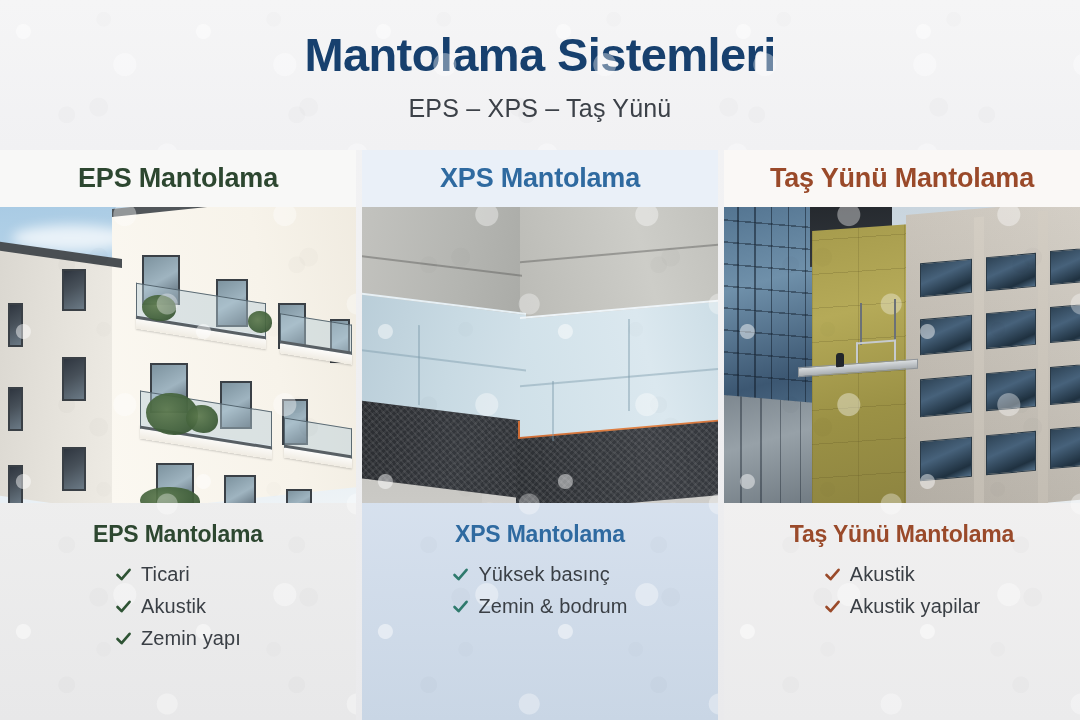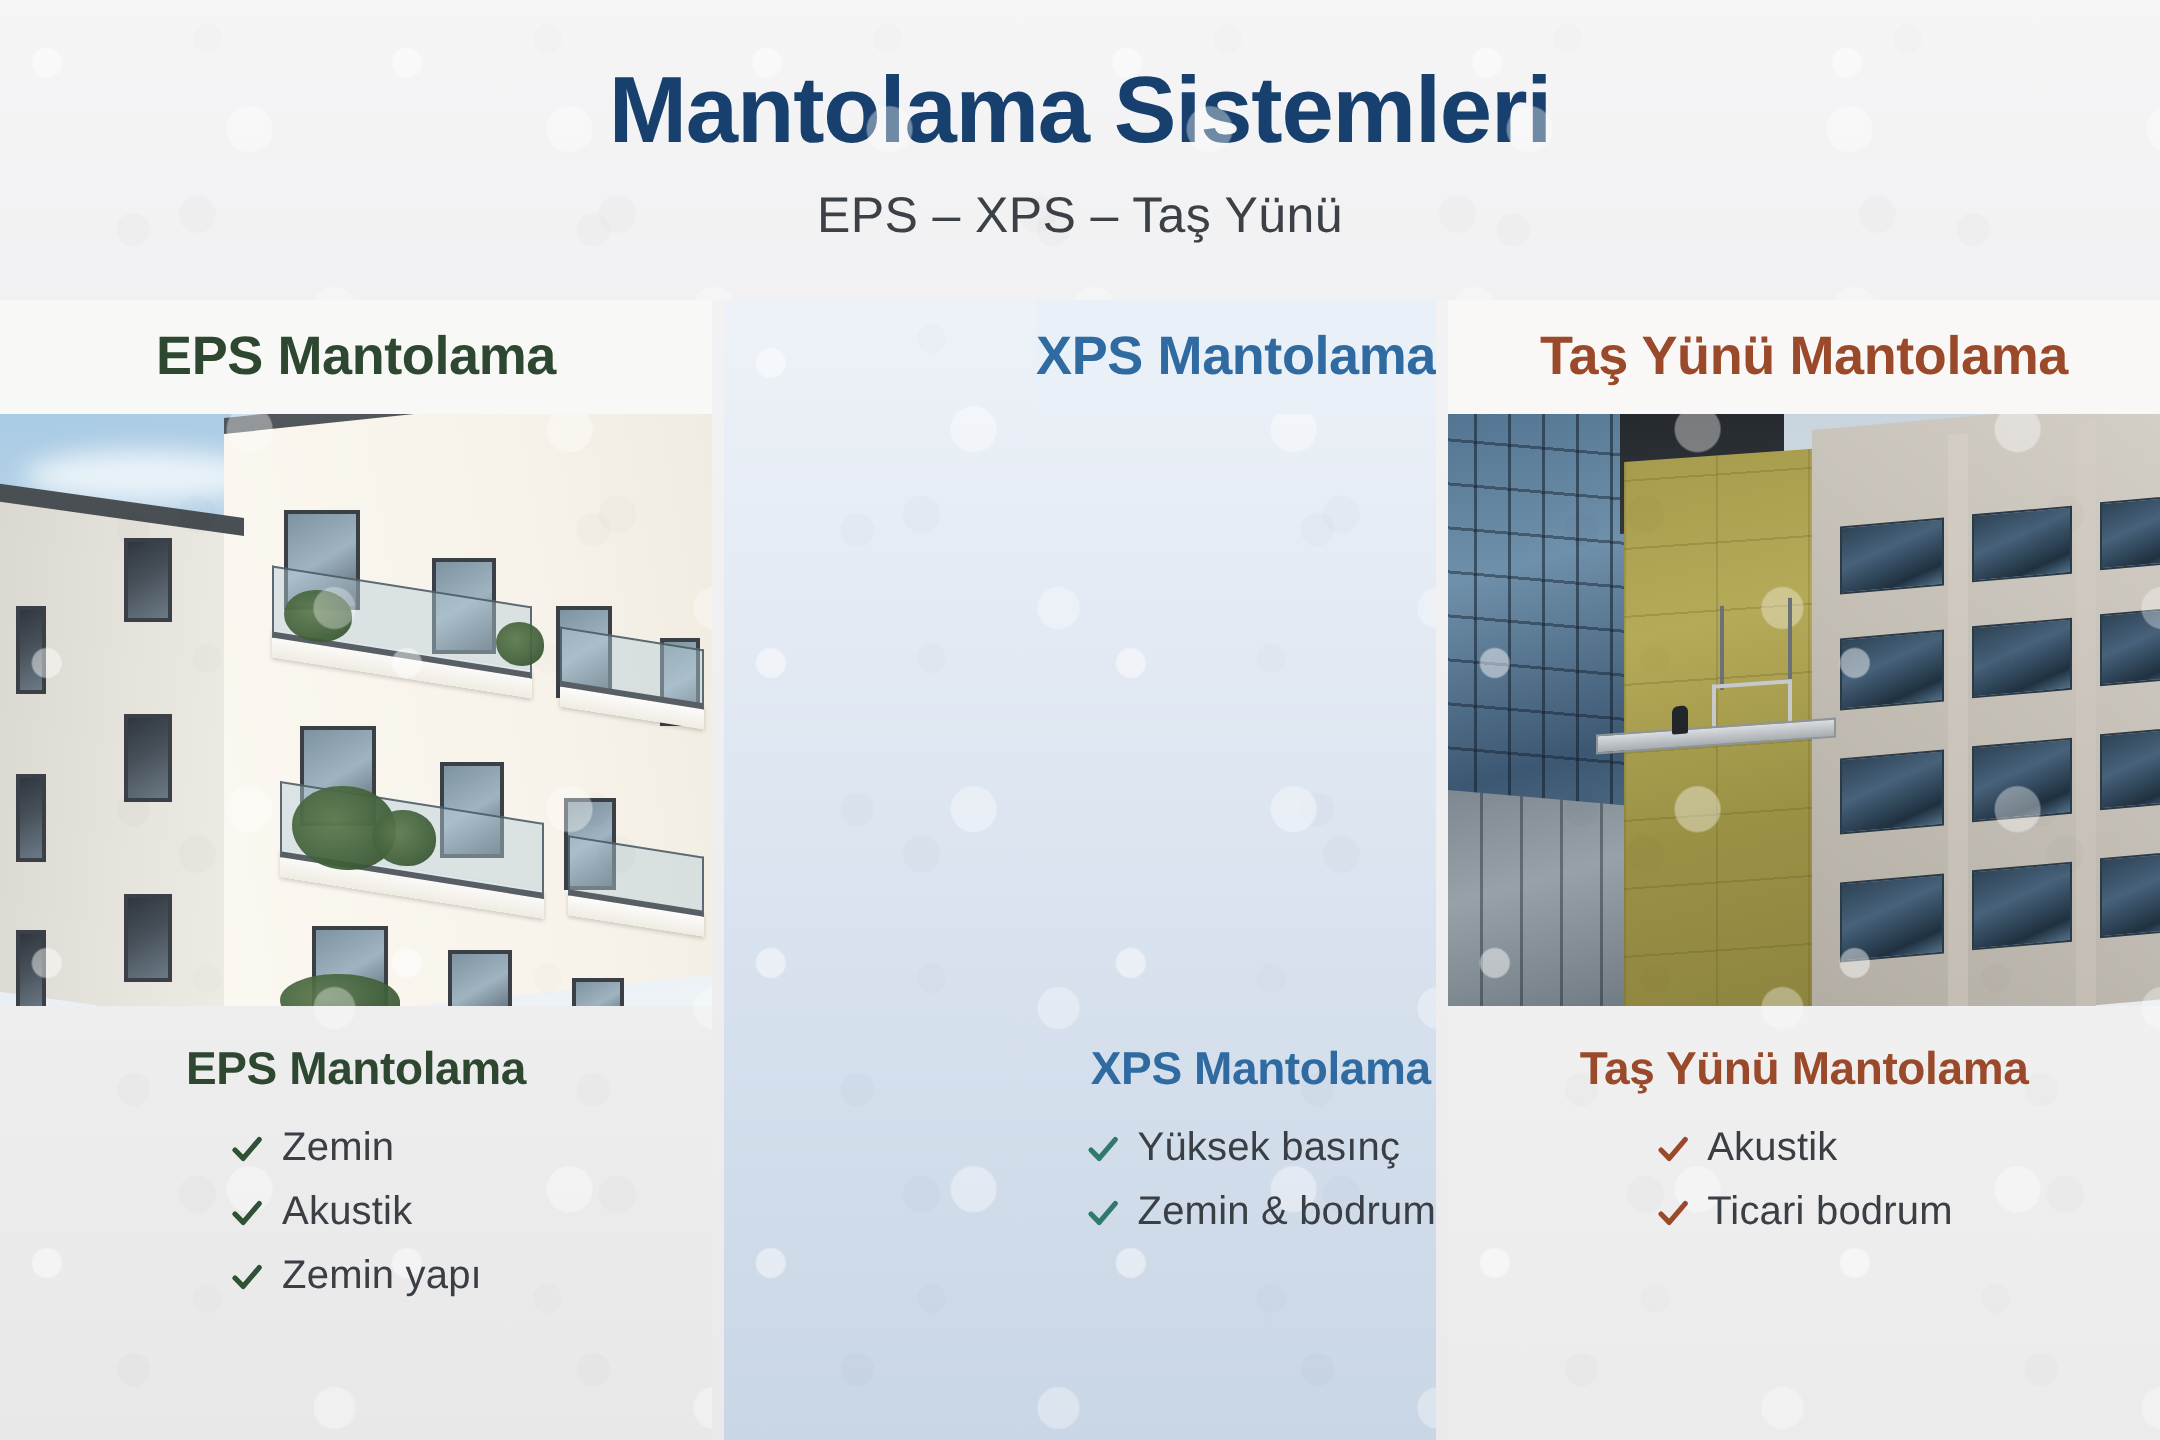--- a/index.html
+++ b/index.html
@@ -84,21 +84,21 @@
     z-index: 1;
   }
   .column {
     position: relative;
     flex: 1 1 0;
     display: flex;
     flex-direction: column;
     overflow: hidden;
   }
   .column.eps   { background: linear-gradient(180deg,#f6f6f5 0%, #eeeeee 60%, #e8e8e9 100%); }
-  .column.xps   { background: linear-gradient(180deg,#eef2f8 0%, #d7e1ee 60%, #c9d6e5 100%); align-items: flex-end; }
+  .column.xps   { background: linear-gradient(180deg,#eef2f8 0%, #d7e1ee 60%, #c9d6e5 100%); }
   .column.rock  { background: linear-gradient(180deg,#f7f6f5 0%, #f1f0f0 60%, #ebebec 100%); }
 
   
   .col-head {
     height: 57px;
     flex: 0 0 57px;
     display: flex;
     align-items: center;
     justify-content: center;
     font-size: 27px;
@@ -440,21 +440,21 @@
 
       <div class="col-body">
         <div class="body-title">EPS Mantolama</div>
         <ul class="bullets">
           <li>
             <span class="check">
               <svg viewBox="0 0 17 17" fill="none" stroke-width="2.6" stroke-linecap="round" stroke-linejoin="round">
                   <path d="M2.5 9 L6.6 13.2 L14.6 3.8"></path>
                 </svg>
             </span>
-            <span>Zemin</span>
+            <span>Ticari</span>
           </li>
           <li>
             <span class="check">
               <svg viewBox="0 0 17 17" fill="none" stroke-width="2.6" stroke-linecap="round" stroke-linejoin="round">
                   <path d="M2.5 9 L6.6 13.2 L14.6 3.8"></path>
                 </svg>
             </span>
             <span>Akustik</span>
           </li>
           <li>
@@ -569,20 +569,20 @@
                 </svg>
             </span>
             <span>Akustik</span>
           </li>
           <li>
             <span class="check">
               <svg viewBox="0 0 17 17" fill="none" stroke-width="2.6" stroke-linecap="round" stroke-linejoin="round">
                   <path d="M2.5 9 L6.6 13.2 L14.6 3.8"></path>
                 </svg>
             </span>
-            <span>Ticari bodrum</span>
+            <span>Akustik yapilar</span>
           </li>
         </ul>
       </div>
     </div>
 
   </div>
 </div>
 
 </body></html>

